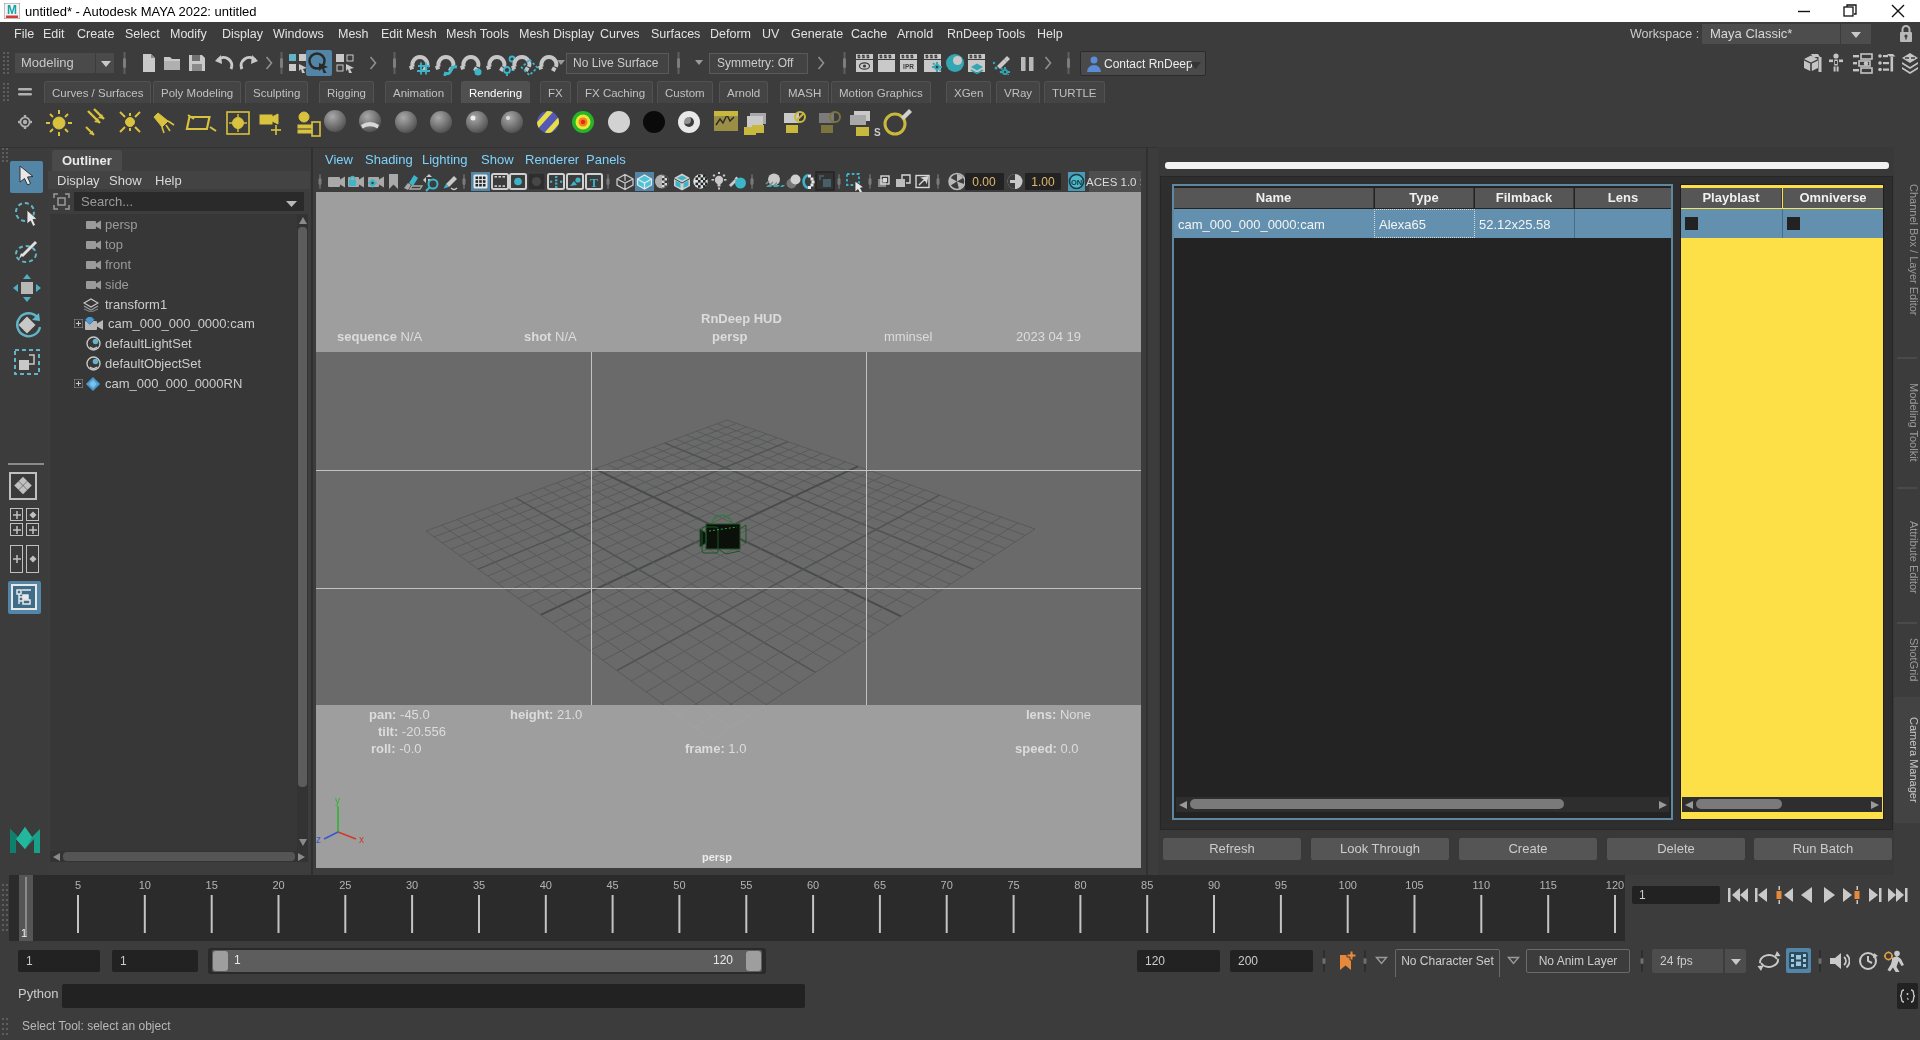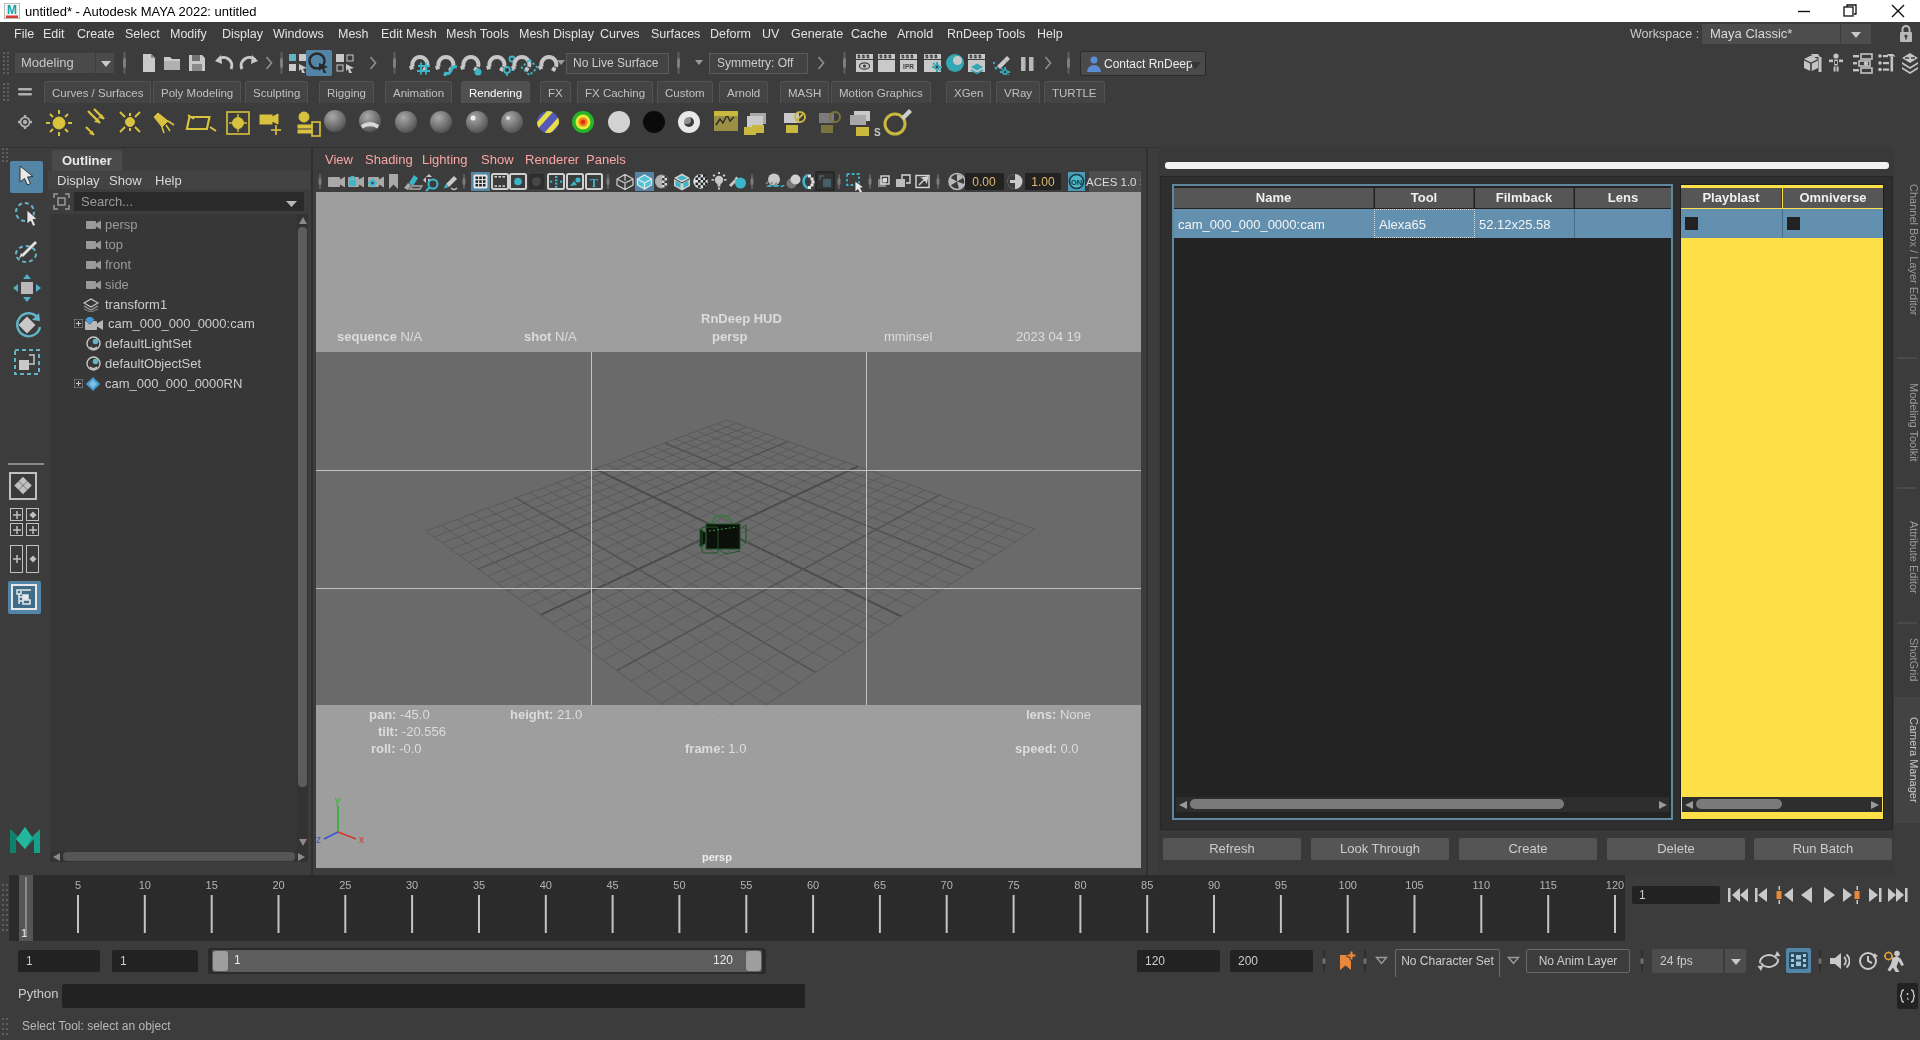--- a/index.html
+++ b/index.html
@@ -33,21 +33,21 @@
 
 
 #outliner { position:absolute; left:48px; top:2px; width:262px; height:724px; background:#3d3d3d; }
 #otree { position:absolute; left:2px; top:65px; width:247px; height:637px; background:#373737; }
 .orow { position:absolute; left:0; height:20px; font-size:13px; color:#cccccc; white-space:nowrap; }
 .orow.gray { color:#9a9a9a; }
 
 
 #vp { position:absolute; left:316px; top:45px; width:825px; height:676px; background:#9e9e9e; }
 #vpdark { position:absolute; left:0; top:160px; width:825px; height:353px; background:#6a6a6a; }
-#vpmenu { position:absolute; left:316px; top:2px; width:825px; height:22px; color:#fca5a5; font-size:13px; }
+#vpmenu { position:absolute; left:316px; top:2px; width:825px; height:22px; color:#7dd3fc; font-size:13px; }
 #vpicons { position:absolute; left:316px; top:24px; width:825px; height:21px; }
 .hud { position:absolute; color:#dcdcdc; font-size:13px; white-space:nowrap; }
 .hud b { font-weight:bold;text-align:center; }
 
 
 #rpanel { position:absolute; left:1158px; top:0; width:736px; height:728px; background:#393939; }
 .tblhead { position:absolute; background:#565656; color:#f0f0f0; font-size:13px; font-weight:bold; text-align:center; line-height:20px; border-right:1px solid #3a3a3a; }
 .btn { position:absolute; height:22px; background:#555555; color:#cccccc; font-size:13px; text-align:center; line-height:22px; border-radius:2px; }
 
 
@@ -1189,21 +1189,21 @@
       <div class="hud" style="left:710px;top:515px"><b>lens:</b> None</div>
       <div class="hud" style="left:699px;top:549px"><b>speed:</b> 0.0</div>
       <div class="hud" style="left:386px;top:659px;font-size:11px;font-weight:bold;color:#ececec">persp</div>
     </div>
     <div id="rpanel">
       <div class="abs" style="left:7px;top:15px;width:724px;height:7px;background:#f2f2f2;border-radius:3px"></div>
       <div class="abs" style="left:2px;top:29px;width:733px;height:654px;background:#2e2e2e;border:1px solid #262626"></div>
 
       <div class="abs" style="left:14px;top:37px;width:501px;height:636px;background:#232323;border:2px solid #5f87a0">
         <div class="tblhead" style="left:0;top:2px;width:200px;height:20px">Name</div>
-        <div class="tblhead" style="left:201px;top:2px;width:99px;height:20px">Tool</div>
+        <div class="tblhead" style="left:201px;top:2px;width:99px;height:20px">Type</div>
         <div class="tblhead" style="left:301px;top:2px;width:99px;height:20px">Filmback</div>
         <div class="tblhead" style="left:401px;top:2px;width:96px;height:20px;border-right:none">Lens</div>
         <div class="abs" style="left:0;top:23px;width:497px;height:29px;background:#6290ae;color:#f4f4f4;font-size:13px">
           <span class="abs" style="left:4px;top:8px">cam_000_000_0000:cam</span>
           <span class="abs" style="left:205px;top:8px">Alexa65</span>
           <span class="abs" style="left:305px;top:8px">52.12x25.58</span>
           <div class="abs" style="left:200px;top:0;width:101px;height:29px;border:1px dotted #d8d8d8"></div>
           <div class="abs" style="left:400px;top:0;width:1px;height:29px;background:#476e89"></div>
         </div>
         <div class="abs" style="left:2px;top:611px;width:493px;height:15px;background:#2e2e2e">

